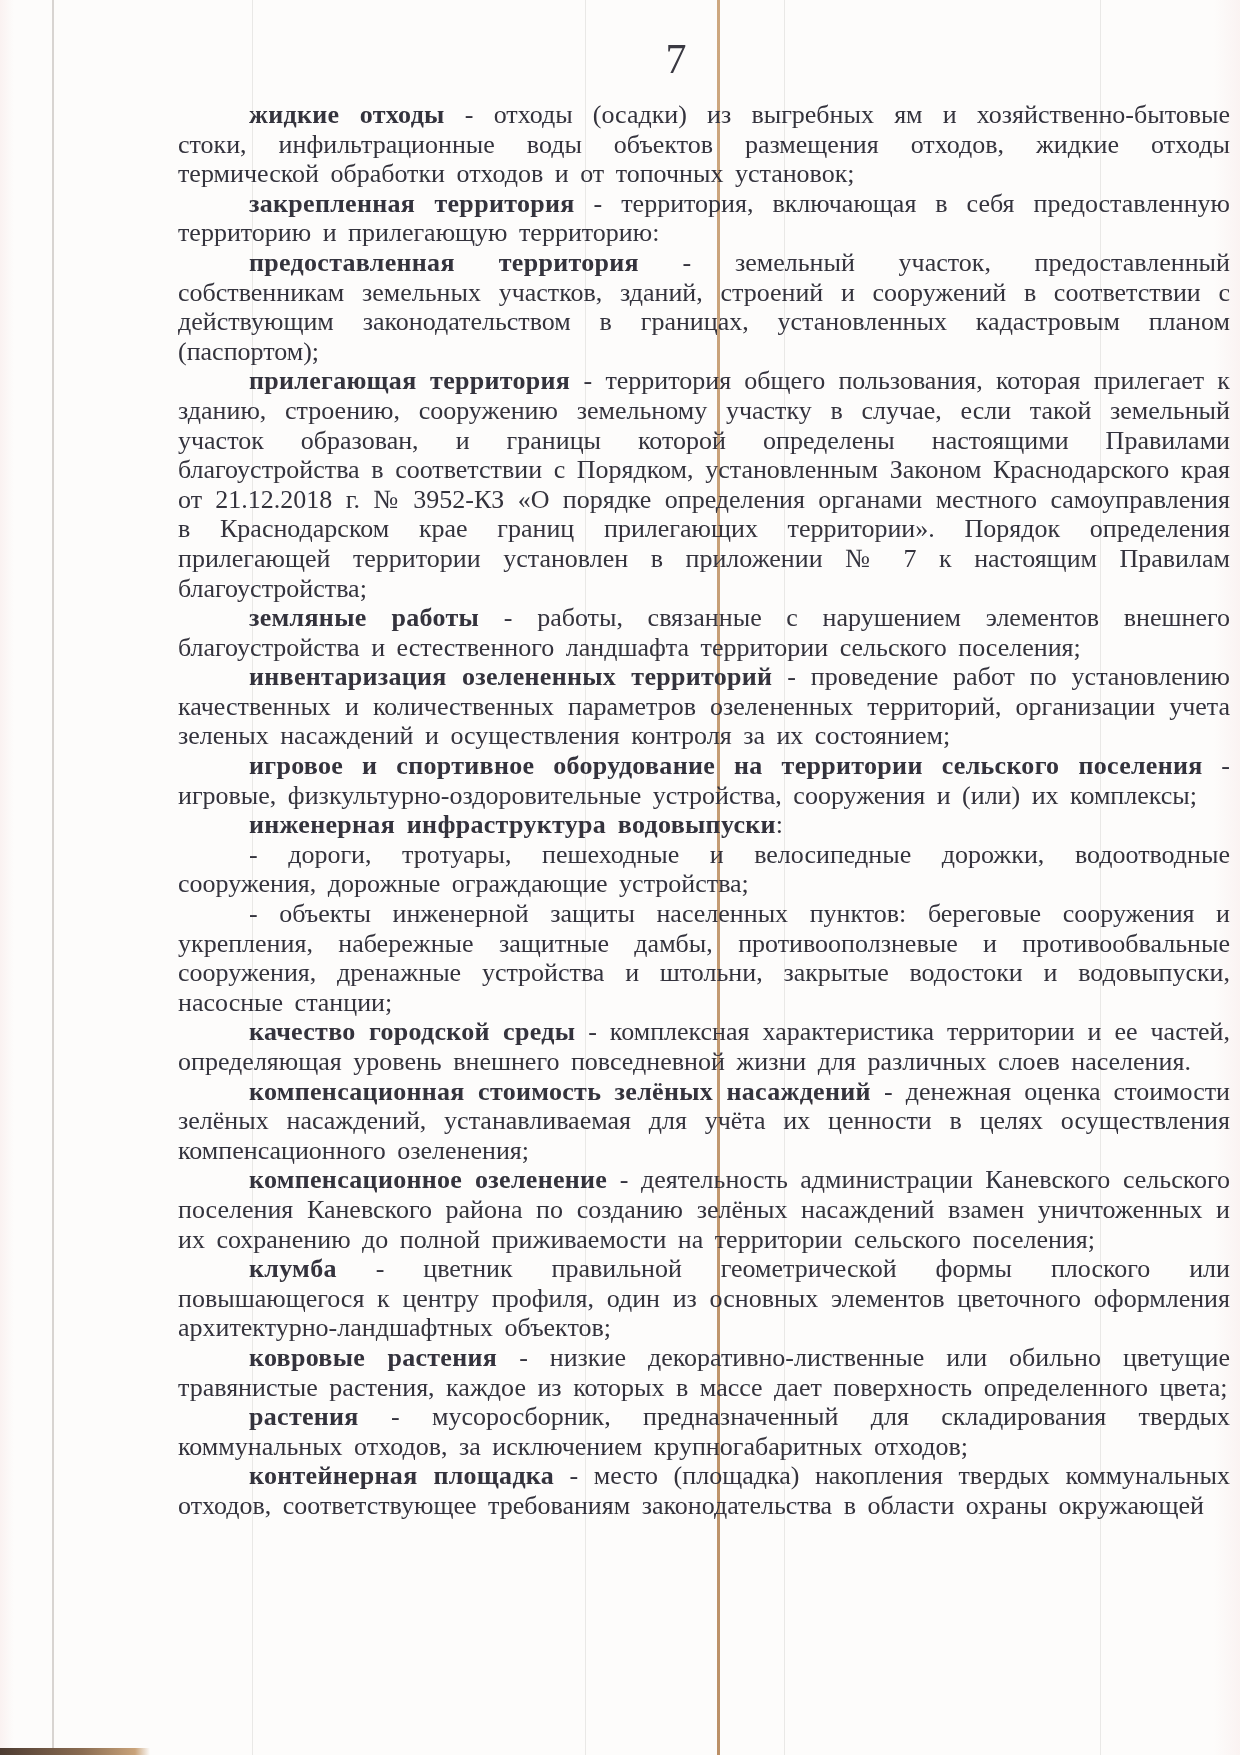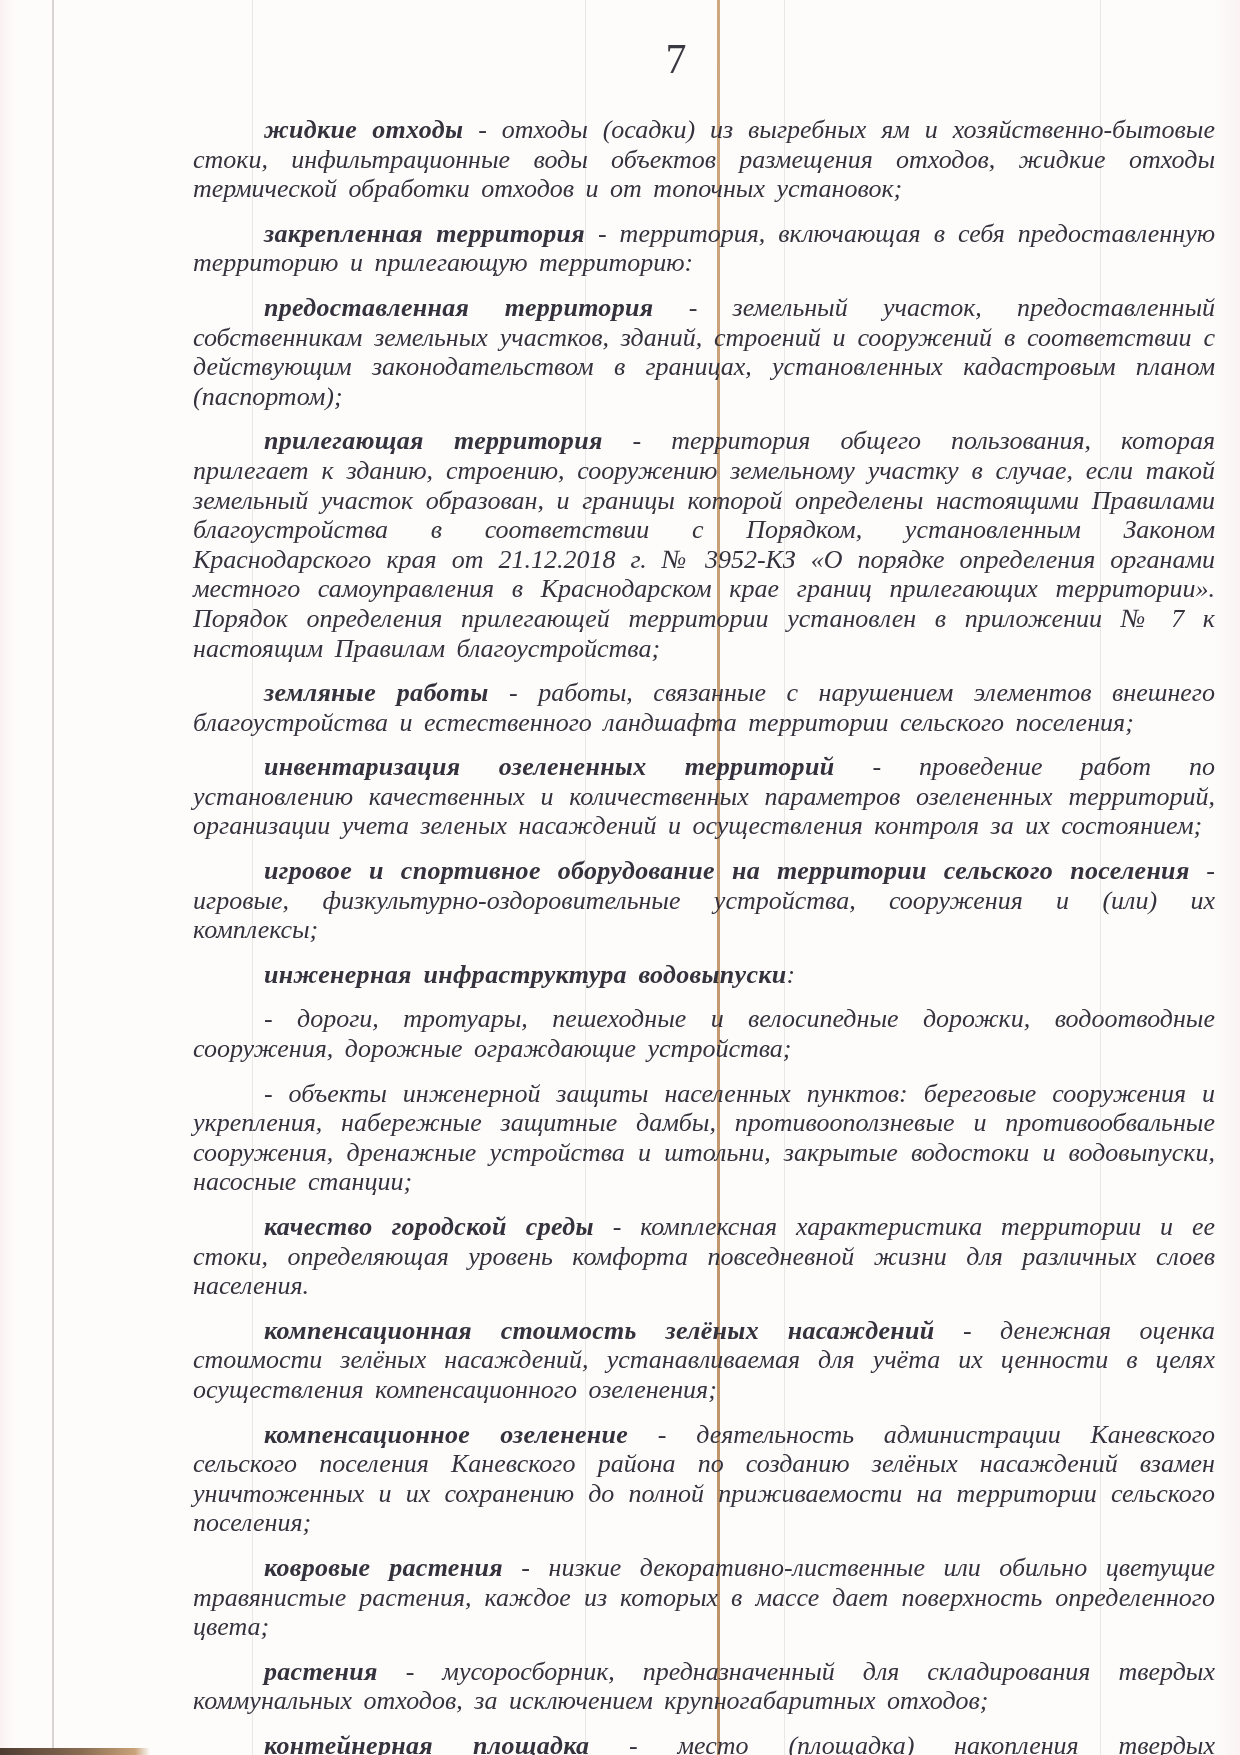--- a/index.html
+++ b/index.html
@@ -39,21 +39,21 @@
     text-align:center;font-size:42px;line-height:1;
     color:#3a3942;
   }
   .text-block{
     position:absolute;left:178px;top:100px;width:1052px;
     font-size:26px;line-height:29.6px;
     color:var(--text);
     text-align:justify;
     word-spacing:5px;
   }
-  .text-block p{margin:15px;text-indent:71px;font-style:italic;}
+  .text-block p{margin:0;text-indent:71px;}
   .term{font-weight:bold;letter-spacing:0.3px;}
 </style>
 </head>
 <body>
 
 <div class="page">
 
   <div class="edge-tint-left"></div>
   <div class="edge-tint-right"></div>
   <div class="edge-line"></div>
@@ -70,21 +70,22 @@
     <p><span class="term">жидкие отходы</span><span> - отходы (осадки) из выгребных ям и хозяйственно-бытовые стоки, инфильтрационные воды объектов размещения отходов, жидкие отходы термической обработки отходов и от топочных установок;</span></p>
     <p><span class="term">закрепленная территория</span><span> - территория, включающая в себя предоставленную территорию и прилегающую территорию:</span></p>
     <p><span class="term">предоставленная территория</span><span> - земельный участок, предоставленный собственникам земельных участков, зданий, строений и сооружений в соответствии с действующим законодательством в границах, установленных кадастровым планом (паспортом);</span></p>
     <p><span class="term">прилегающая территория</span><span> - территория общего пользования, которая прилегает к зданию, строению, сооружению земельному участку в случае, если такой земельный участок образован, и границы которой определены настоящими Правилами благоустройства в соответствии с Порядком, установленным Законом Краснодарского края от 21.12.2018 г. № 3952-КЗ «О порядке определения органами местного самоуправления в Краснодарском крае границ прилегающих территории». Порядок определения прилегающей территории установлен в приложении № 7 к настоящим Правилам благоустройства;</span></p>
     <p><span class="term">земляные работы</span><span> - работы, связанные с нарушением элементов внешнего благоустройства и естественного ландшафта территории сельского поселения;</span></p>
     <p><span class="term">инвентаризация озелененных территорий</span><span> - проведение работ по установлению качественных и количественных параметров озелененных территорий, организации учета зеленых насаждений и осуществления контроля за их состоянием;</span></p>
     <p><span class="term">игровое и спортивное оборудование на территории сельского поселения</span><span> - игровые, физкультурно-оздоровительные устройства, сооружения и (или) их комплексы;</span></p>
     <p><span class="term">инженерная инфраструктура водовыпуски</span><span>:</span></p>
     <p><span class="term"></span><span>- дороги, тротуары, пешеходные и велосипедные дорожки, водоотводные сооружения, дорожные ограждающие устройства;</span></p>
     <p><span class="term"></span><span>- объекты инженерной защиты населенных пунктов: береговые сооружения и укрепления, набережные защитные дамбы, противооползневые и противообвальные сооружения, дренажные устройства и штольни, закрытые водостоки и водовыпуски, насосные станции;</span></p>
-    <p><span class="term">качество городской среды</span><span> - комплексная характеристика территории и ее стоки, определяющая уровень комфорта повседневной жизни для различных слоев населения.</span></p>
+    <p><span class="term">качество городской среды</span><span> - комплексная характеристика территории и ее частей, определяющая уровень внешнего повседневной жизни для различных слоев населения.</span></p>
     <p><span class="term">компенсационная стоимость зелёных насаждений</span><span> - денежная оценка стоимости зелёных насаждений, устанавливаемая для учёта их ценности в целях осуществления компенсационного озеленения;</span></p>
     <p><span class="term">компенсационное озеленение</span><span> - деятельность администрации Каневского сельского поселения Каневского района по созданию зелёных насаждений взамен уничтоженных и их сохранению до полной приживаемости на территории сельского поселения;</span></p>
+    <p><span class="term">клумба</span><span> - цветник правильной геометрической формы плоского или повышающегося к центру профиля, один из основных элементов цветочного оформления архитектурно-ландшафтных объектов;</span></p>
     <p><span class="term">ковровые растения</span><span> - низкие декоративно-лиственные или обильно цветущие травянистые растения, каждое из которых в массе дает поверхность определенного цвета;</span></p>
     <p><span class="term">растения</span><span> - мусоросборник, предназначенный для складирования твердых коммунальных отходов, за исключением крупногабаритных отходов;</span></p>
     <p><span class="term">контейнерная площадка</span><span> - место (площадка) накопления твердых коммунальных отходов, соответствующее требованиям законодательства в области охраны окружающей</span></p>
   </div>
 
 </div>
 
 </body></html>

